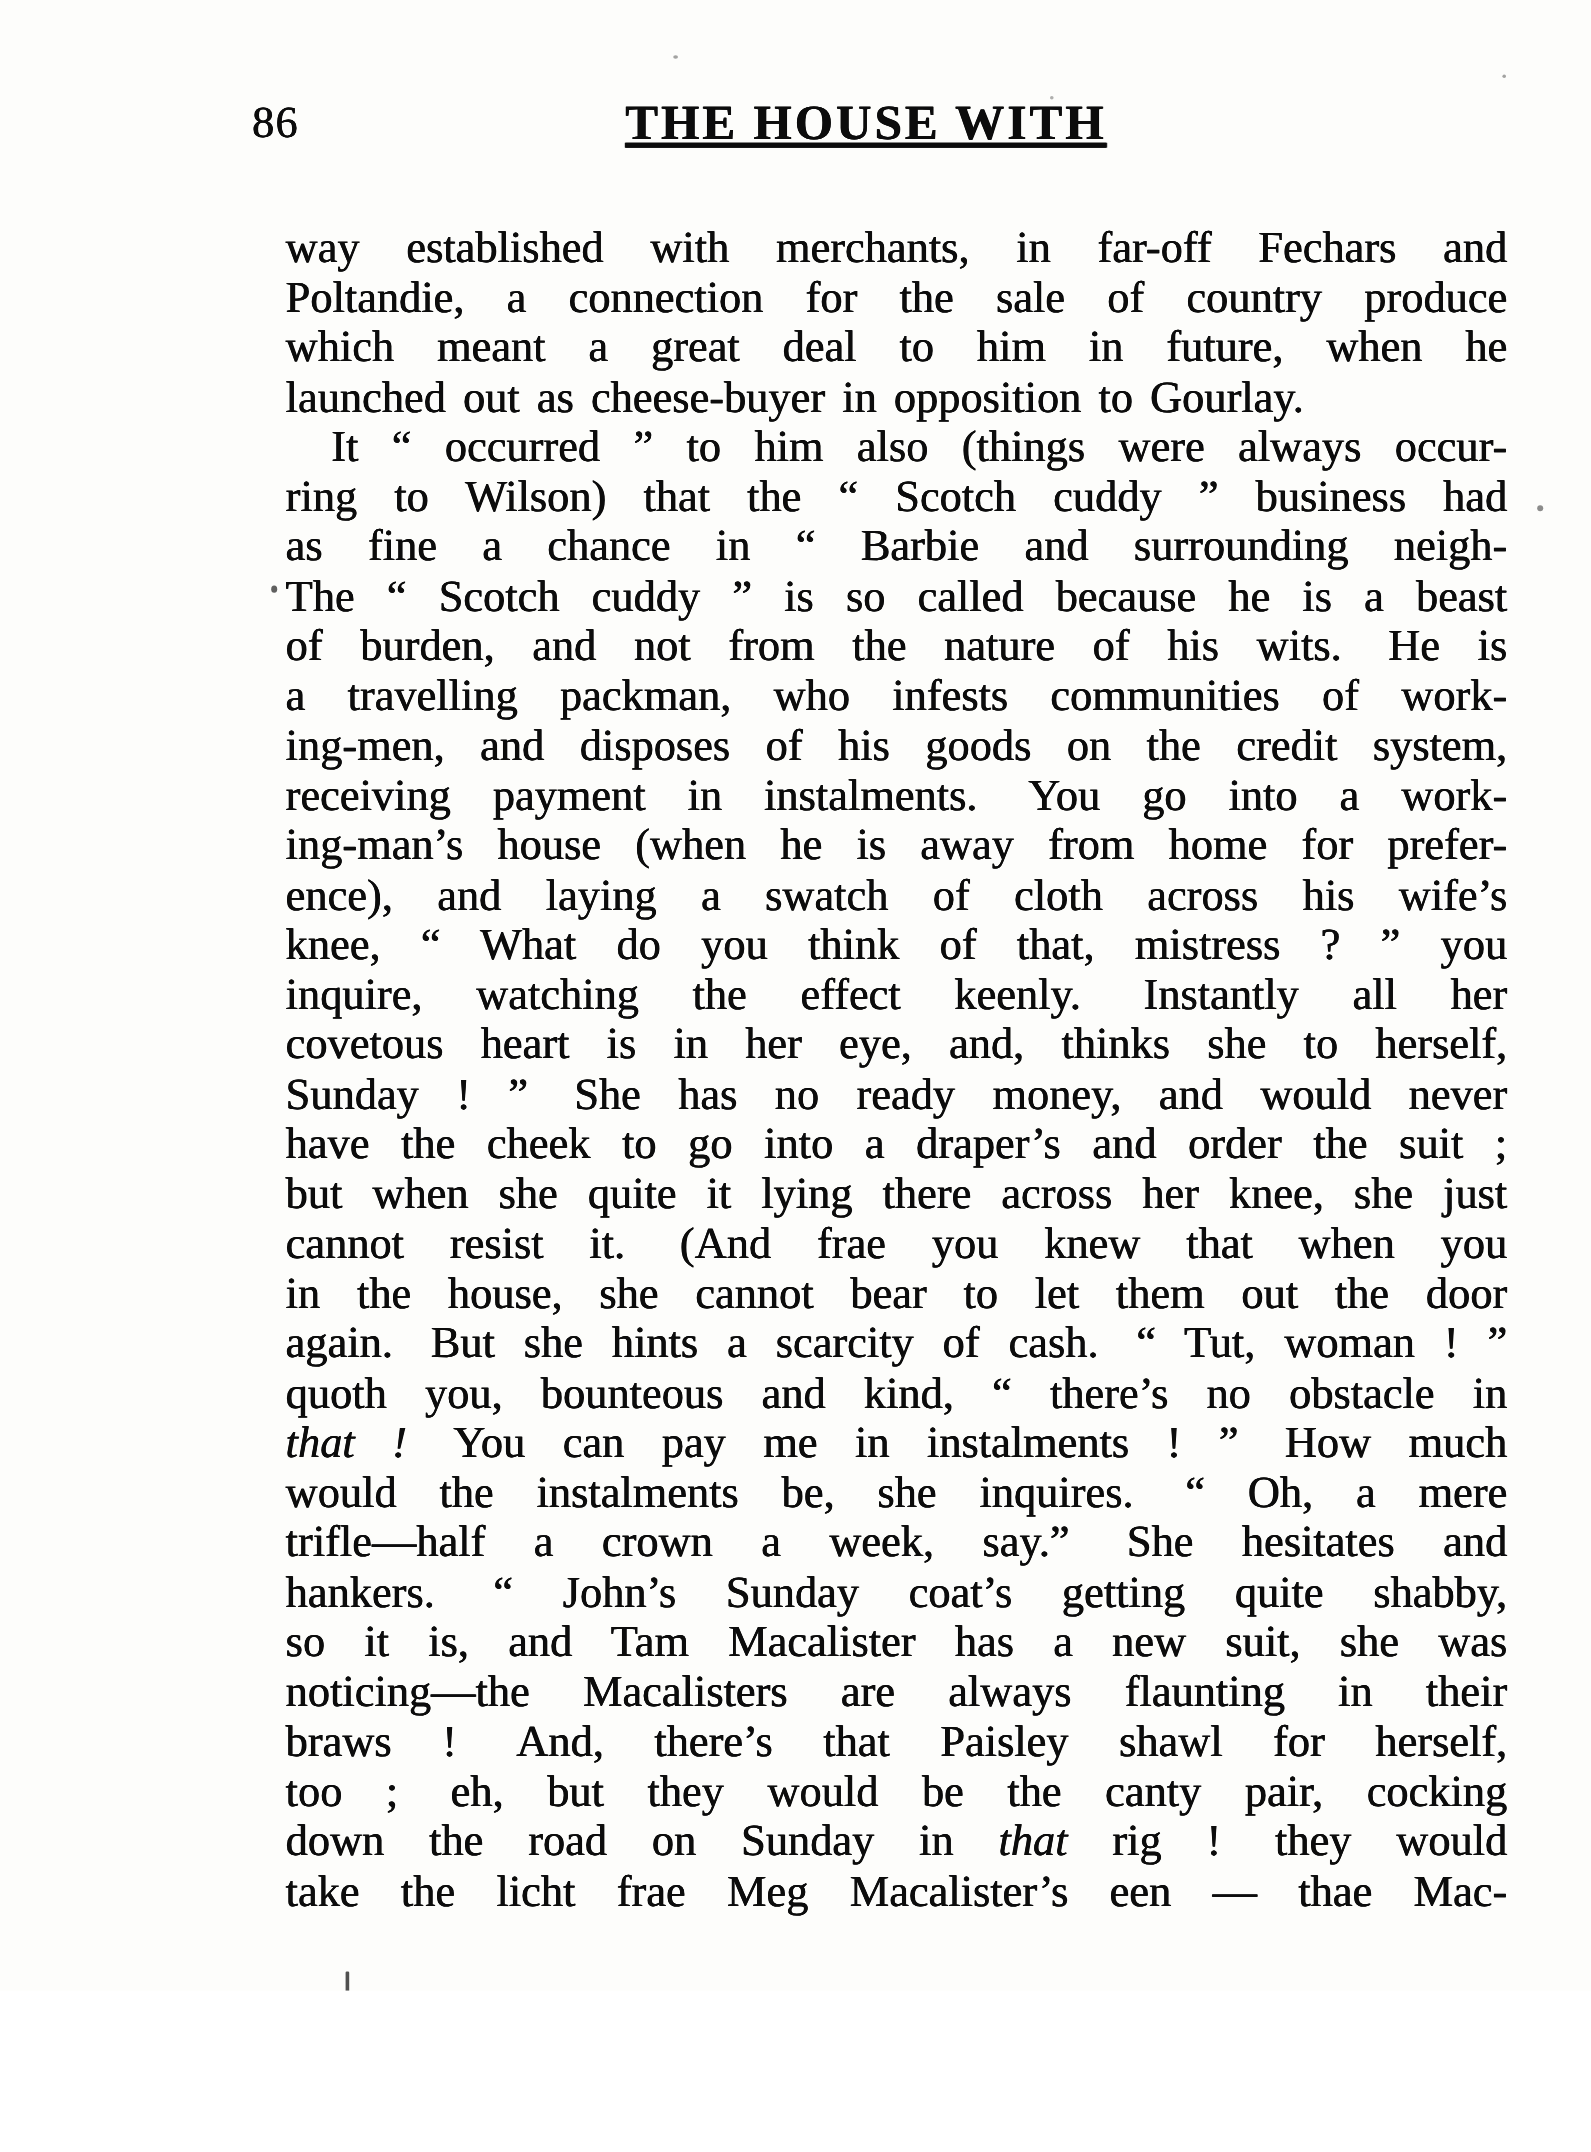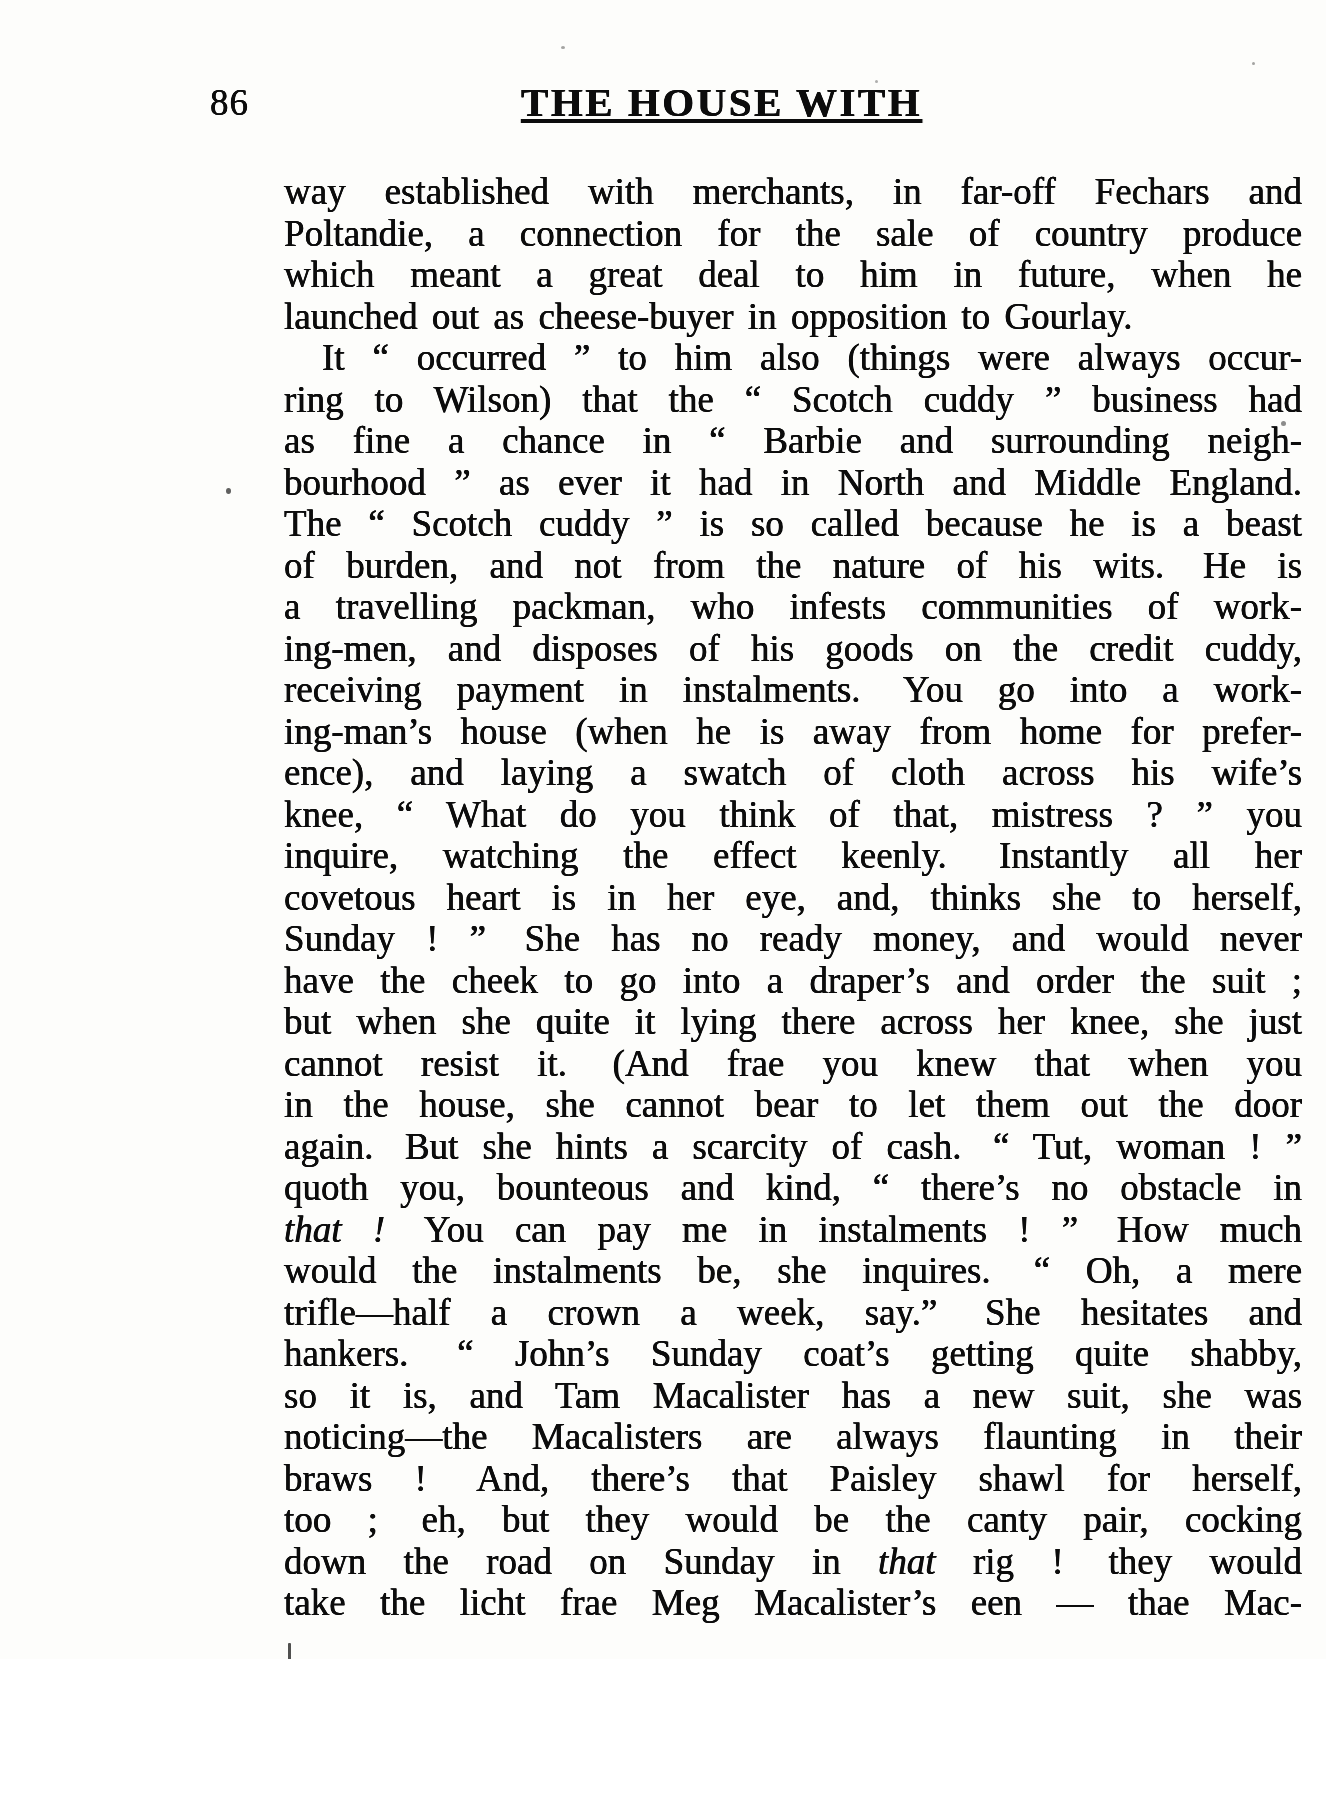--- a/index.html
+++ b/index.html
@@ -13,22 +13,22 @@
   .page-number {
     position:absolute; left:210px; top:84px;
     font-size:37px; line-height:1; letter-spacing:1px;
   }
   .header-title {
     position:absolute; left:521px; top:82px;
     font-size:41px; font-weight:bold; letter-spacing:2.5px;
     line-height:1; white-space:nowrap;text-decoration:underline;
   }
   .body-text {
-    position:absolute; left:238px; top:171px; width:1018px;
-    font-size:37px; line-height:41.5px;margin-left:46px;
+    position:absolute; left:238px; top:186px; width:1018px;
+    font-size:37px; line-height:41.5px;
   }
   .line { height:41.5px; text-align:justify; overflow:visible; }
   .line.j { text-align-last:justify; }
   .line.ind { text-indent:38px; }
   .line.pend { word-spacing:5px; }
   .it { font-style:italic; }
   .spk { position:absolute; background:#1c1c1c; border-radius:50%; }
   .scratch { position:absolute; background:#242424; border-radius:1px; }
 </style>
 </head>
@@ -42,25 +42,24 @@
   </div>
 
   <div class="body-text">
       <div class="line j"><span>way established with merchants, in far-off Fechars and</span></div>
       <div class="line j"><span>Poltandie, a connection for the sale of country produce</span></div>
       <div class="line j"><span>which meant a great deal to him in future, when he</span></div>
       <div class="line pend"><span>launched out as cheese-buyer in opposition to Gourlay.</span></div>
       <div class="line j ind"><span>It “ occurred ” to him also (things were always occur-</span></div>
       <div class="line j"><span>ring to Wilson) that the “ Scotch cuddy ” business had</span></div>
       <div class="line j"><span>as fine a chance in “ Barbie and surrounding neigh-</span></div>
-      <div class="line j"><span>bourhood ” as ever it had in North and Middle England.</span></div>
       <div class="line j"><span>The “ Scotch cuddy ” is so called because he is a beast</span></div>
       <div class="line j"><span>of burden, and not from the nature of his wits.  He is</span></div>
       <div class="line j"><span>a travelling packman, who infests communities of work-</span></div>
-      <div class="line j"><span>ing-men, and disposes of his goods on the credit cuddy,</span></div>
+      <div class="line j"><span>ing-men, and disposes of his goods on the credit system,</span></div>
       <div class="line j"><span>receiving payment in instalments.  You go into a work-</span></div>
       <div class="line j"><span>ing-man’s house (when he is away from home for prefer-</span></div>
       <div class="line j"><span>ence), and laying a swatch of cloth across his wife’s</span></div>
       <div class="line j"><span>knee, “ What do you think of that, mistress ? ” you</span></div>
       <div class="line j"><span>inquire, watching the effect keenly.  Instantly all her</span></div>
       <div class="line j"><span>covetous heart is in her eye, and, thinks she to herself,</span></div>
       <div class="line j"><span>Sunday ! ”  She has no ready money, and would never</span></div>
       <div class="line j"><span>have the cheek to go into a draper’s and order the suit ;</span></div>
       <div class="line j"><span>but when she quite it lying there across her knee, she just</span></div>
       <div class="line j"><span>cannot resist it.  (And frae you knew that when you</span></div>

